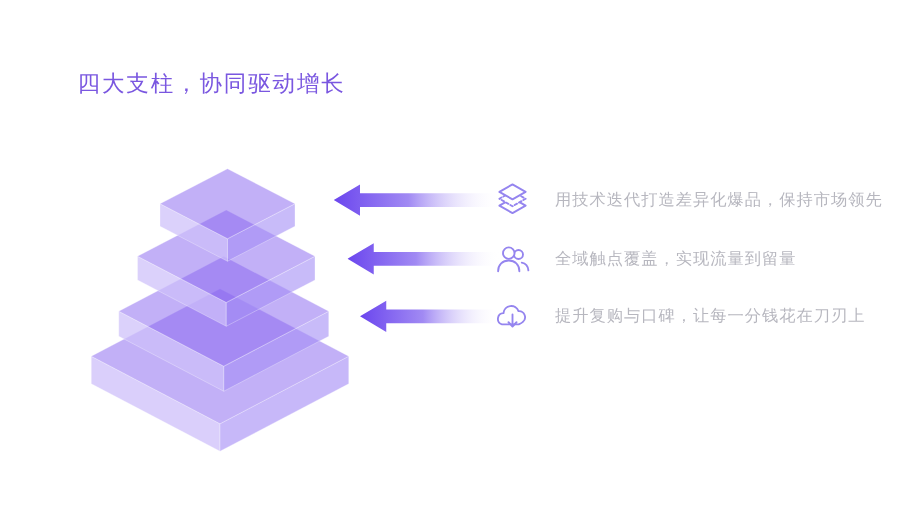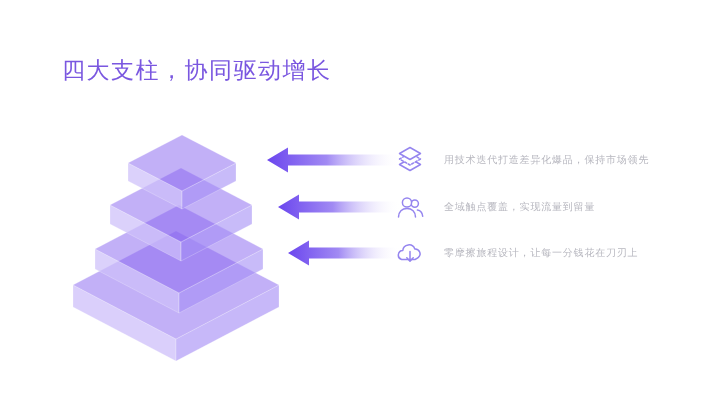--- a/index.html
+++ b/index.html
@@ -2,34 +2,34 @@
 <html><head>
 <meta charset="utf-8">
 <style>
   html,body{margin:0;padding:0;background:#fff;}
   .slide{
     position:relative;width:720px;height:404px;background:#ffffff;
     font-family:"Liberation Sans",sans-serif;overflow:hidden;
   }
   .title{
     position:absolute;left:62px;top:55px;
-    font-size:23px;letter-spacing:1.5px;color:#7a57e0;font-weight:400;
+    font-size:18px;letter-spacing:1.5px;color:#7a57e0;font-weight:400;
   }
   .pyramid-svg{position:absolute;left:0;top:0;}
   .pillar-row{position:absolute;left:0;width:720px;height:34px;}
   .row-1{top:143px;} .row-2{top:190px;} .row-3{top:236px;} .row-4{top:283px;}
   .arrow-svg{position:absolute;top:2px;height:30px;}
   .row-1 .arrow-svg{left:267px;width:133px;}
   .row-2 .arrow-svg{left:278px;width:122px;}
   .row-3 .arrow-svg{left:288px;width:112px;}
   .row-4 .arrow-svg{left:297px;width:103px;}
   .pillar-icon{position:absolute;left:394px;top:1px;width:32px;height:32px;}
   .pillar-text{
     position:absolute;left:444px;top:0;line-height:34px;
-    font-size:10px;color:#b7b7bf;letter-spacing:0.8px;white-space:nowrap;
+    font-size:13px;color:#b7b7bf;letter-spacing:0.8px;white-space:nowrap;
   }
   .icon-stroke{fill:none;stroke:#9585ef;stroke-width:1.5;stroke-linecap:round;stroke-linejoin:round;}
   .icon-stroke-fill{fill:#ffffff;stroke:#9585ef;stroke-width:1.5;stroke-linecap:round;stroke-linejoin:round;}
 </style>
 </head>
 <body>
 
 <div class="slide">
 
   <div class="title">四大支柱，协同驱动增长</div>
@@ -108,17 +108,17 @@
             <stop offset="0.45" stop-color="#a18af3"></stop>
             <stop offset="1" stop-color="#ffffff" stop-opacity="0"></stop>
       </linearGradient>
         </defs>
       <path d="M0 15 L21 2.5 L21 9.5 H112 V20.5 H21 L21 27.5 Z" fill="url(#ag3)"></path>
     </svg>
     <svg class="pillar-icon" viewBox="0 0 32 32" xmlns="http://www.w3.org/2000/svg">
       <path class="icon-stroke" d="M7.6 22.5 a4.6 4.6 0 0 1 1.2-9 6.2 6.2 0 0 1 12-1.6 4.9 4.9 0 0 1 3.4 8.7 c-.8.9-2 1.4-3.2 1.9 H7.6"></path>
       <path class="icon-stroke" d="M16 14.5 V23.8 M12.8 20.8 L16 24.2 L19.2 20.8"></path>
     </svg>
-    <span class="pillar-text">零摩擦旅程设计，让每一分钱花在刀刃上</span>
+    <span class="pillar-text">提升复购与口碑，让每一分钱花在刀刃上</span>
   </div>
 
 
 </div>
 
 </body></html>

